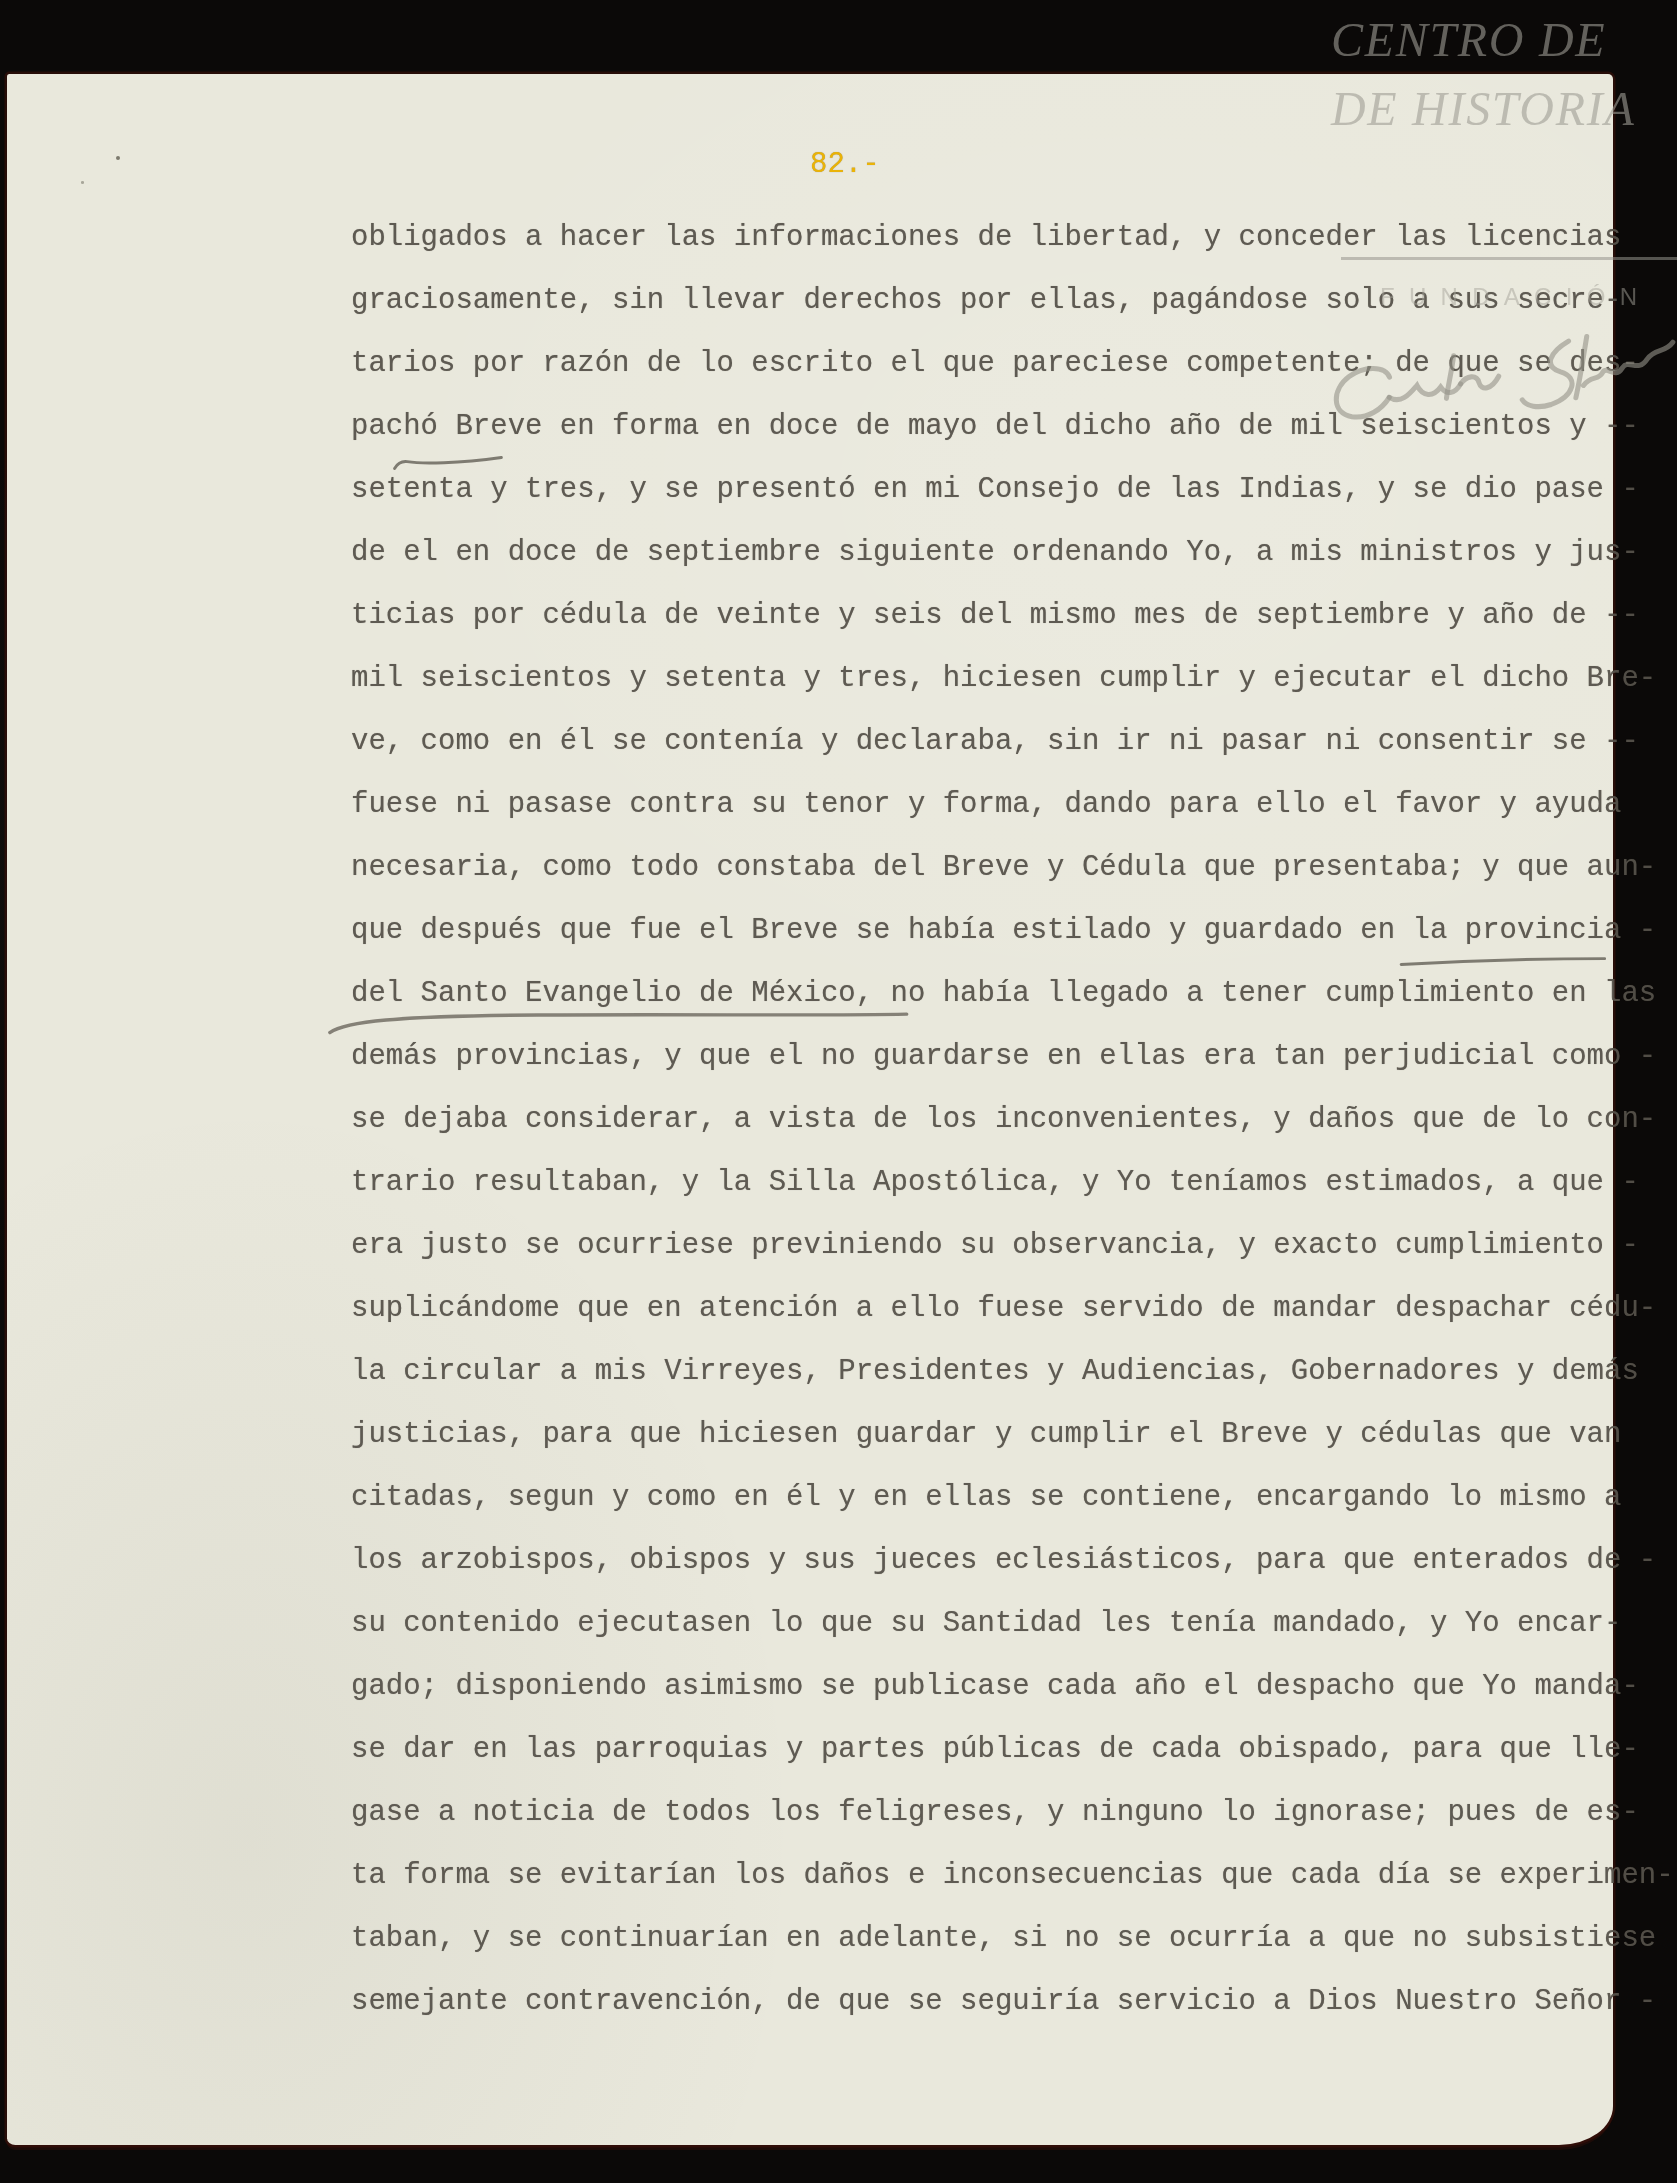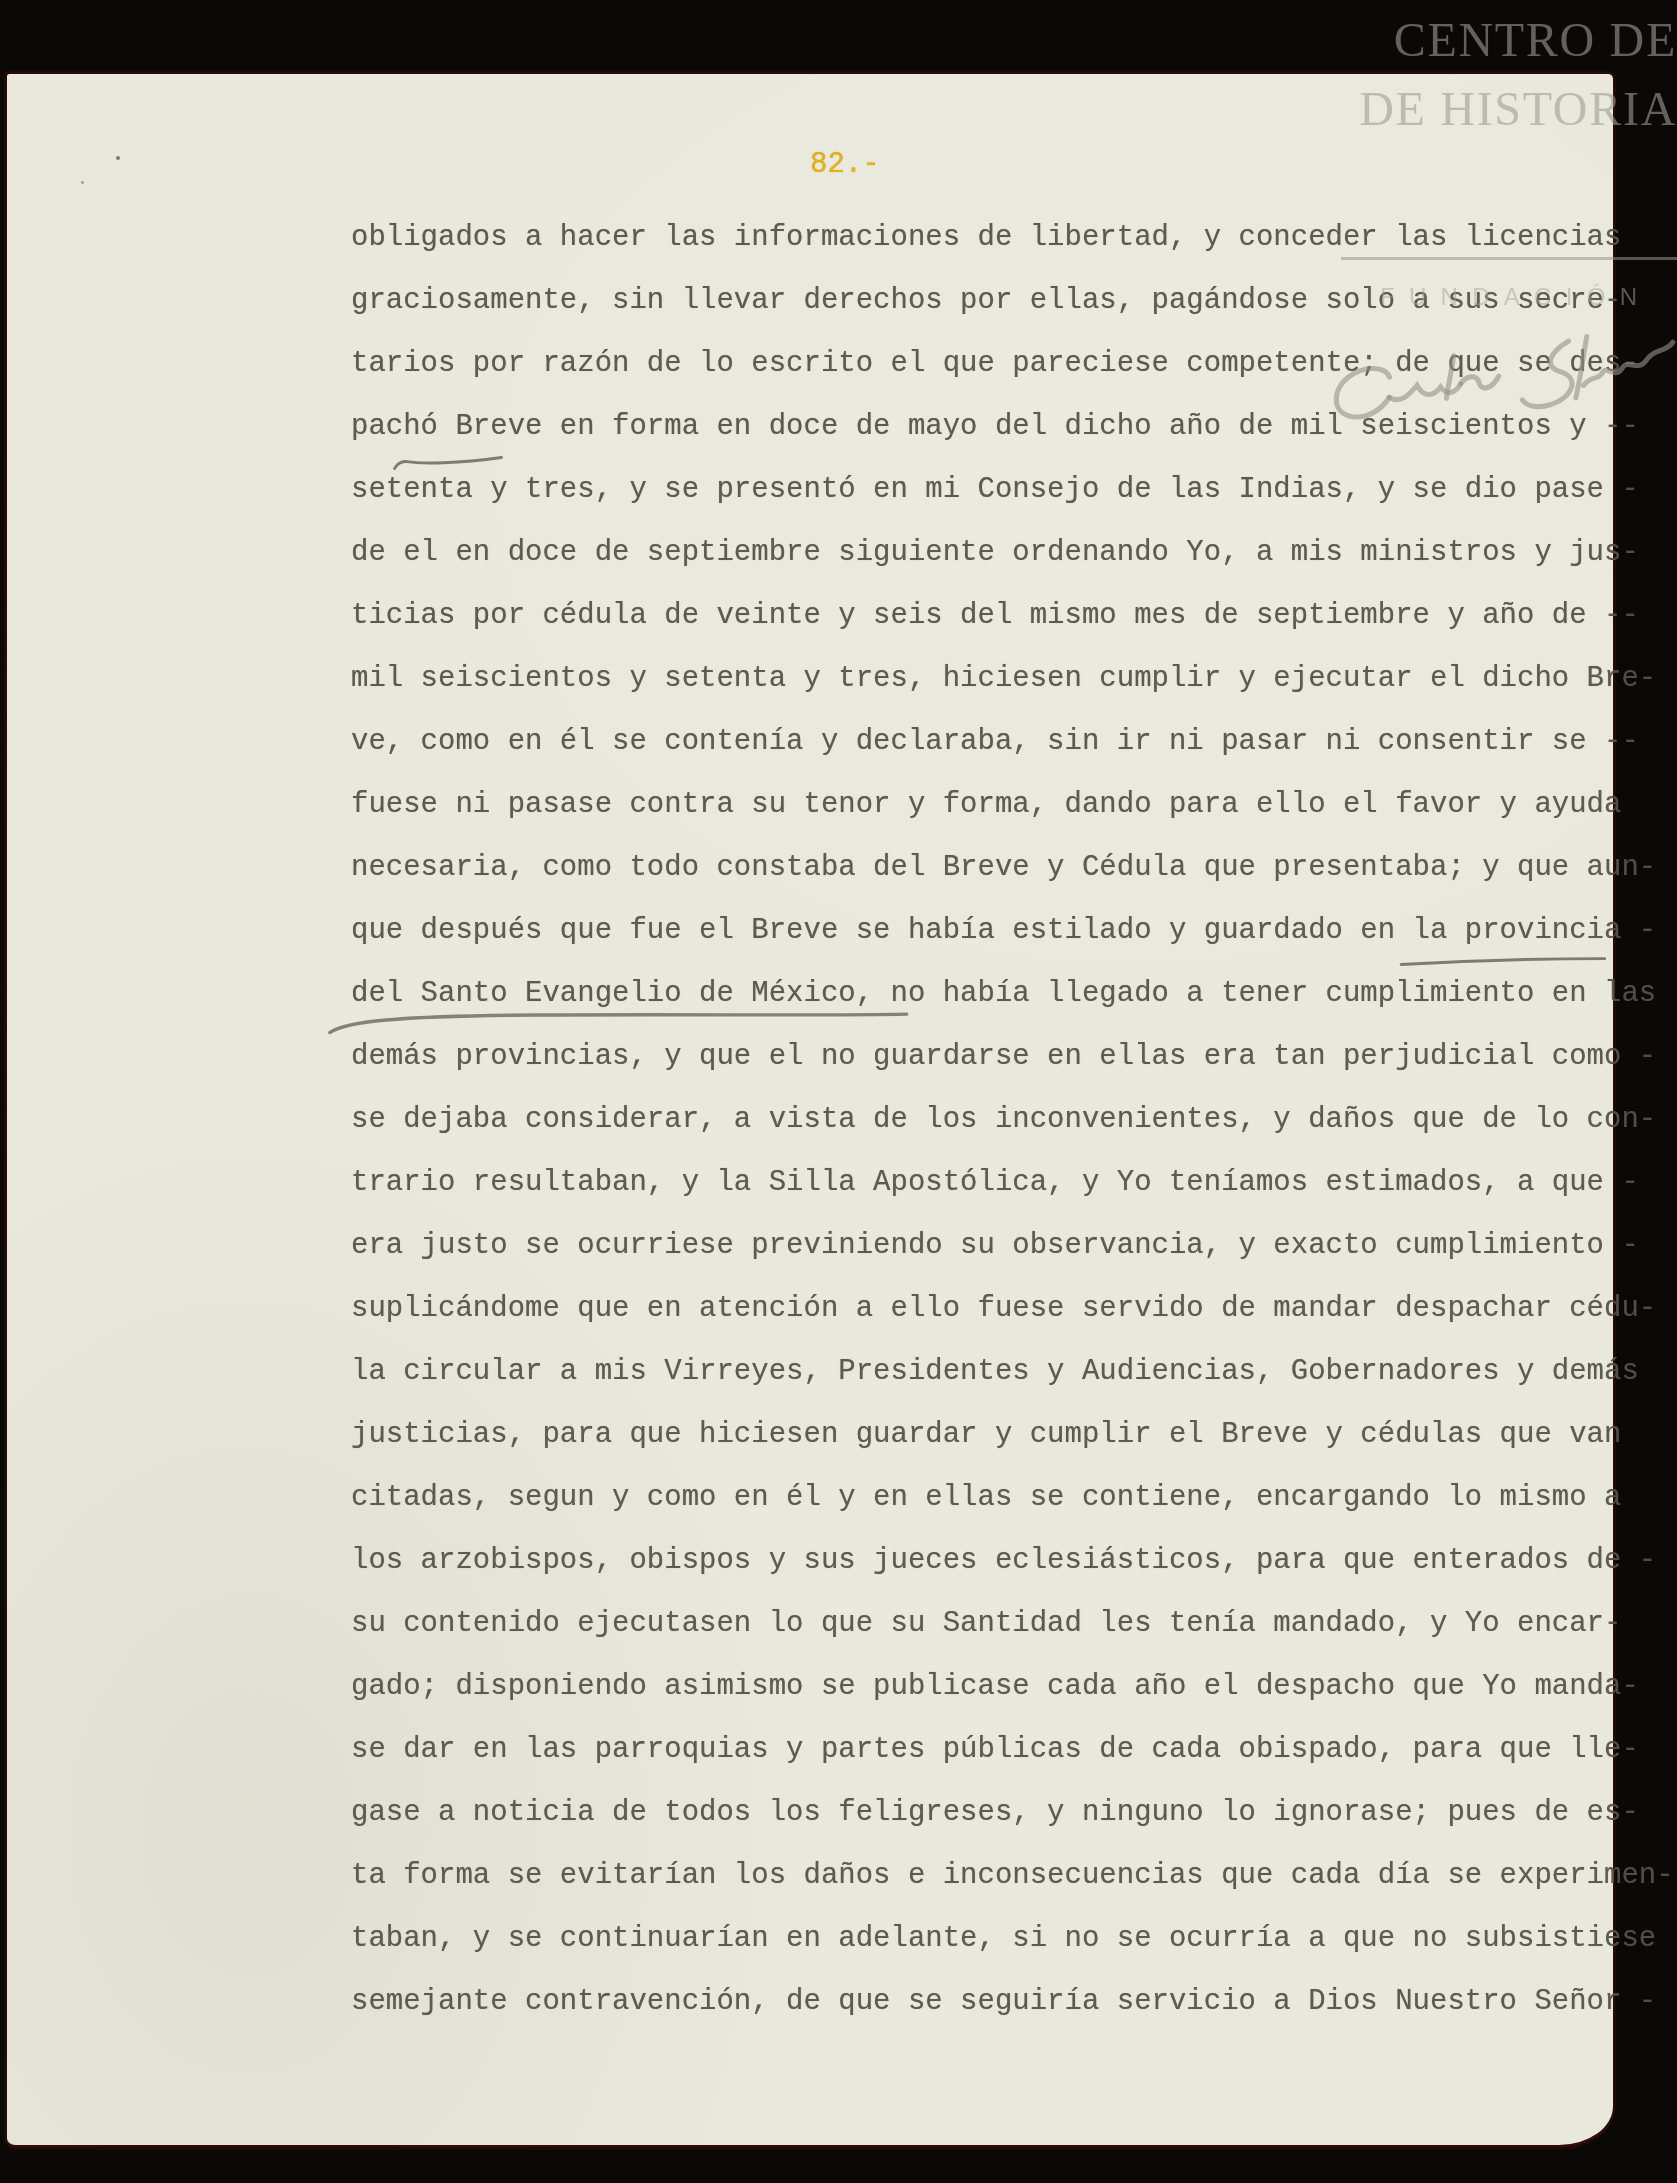--- a/index.html
+++ b/index.html
@@ -47,25 +47,26 @@
     white-space:pre;
     opacity:.94;
   }
   .typed-line{height:63px;margin-left:44px;}
 
   .pencil-marks{position:absolute;left:0;top:0;width:1678px;height:2183px;pointer-events:none;}
 
   .watermark{position:absolute;left:0;top:0;width:1678px;height:2183px;pointer-events:none;}
   .wm-org{
     position:absolute;left:1331px;top:5px;width:346px;
-    text-align:right;
+    text-align:left;
     font-family:"Liberation Serif","DejaVu Serif",serif;
     font-size:48px;line-height:69px;
     letter-spacing:1.7px;
     color:rgba(158,156,148,0.60);
+    font-style:italic;
   }
   .wm-rule{
     position:absolute;left:1341px;top:257px;width:336px;height:2.5px;
     background:rgba(150,148,140,0.55);
   }
   .wm-foundation{
     position:absolute;left:1339px;top:283px;width:339px;
     text-align:center;
     font-family:Liberation Sans, sans-serif;
     font-size:24px;font-weight:400;

